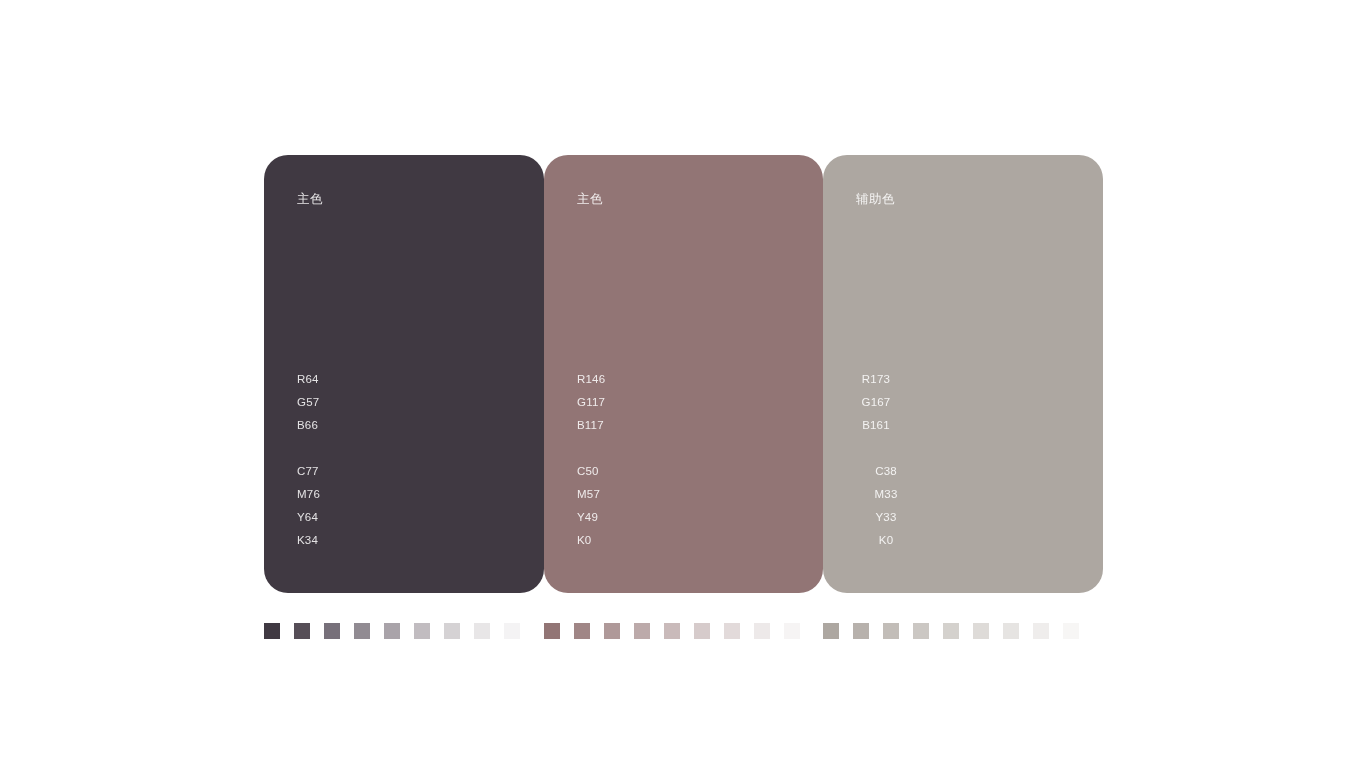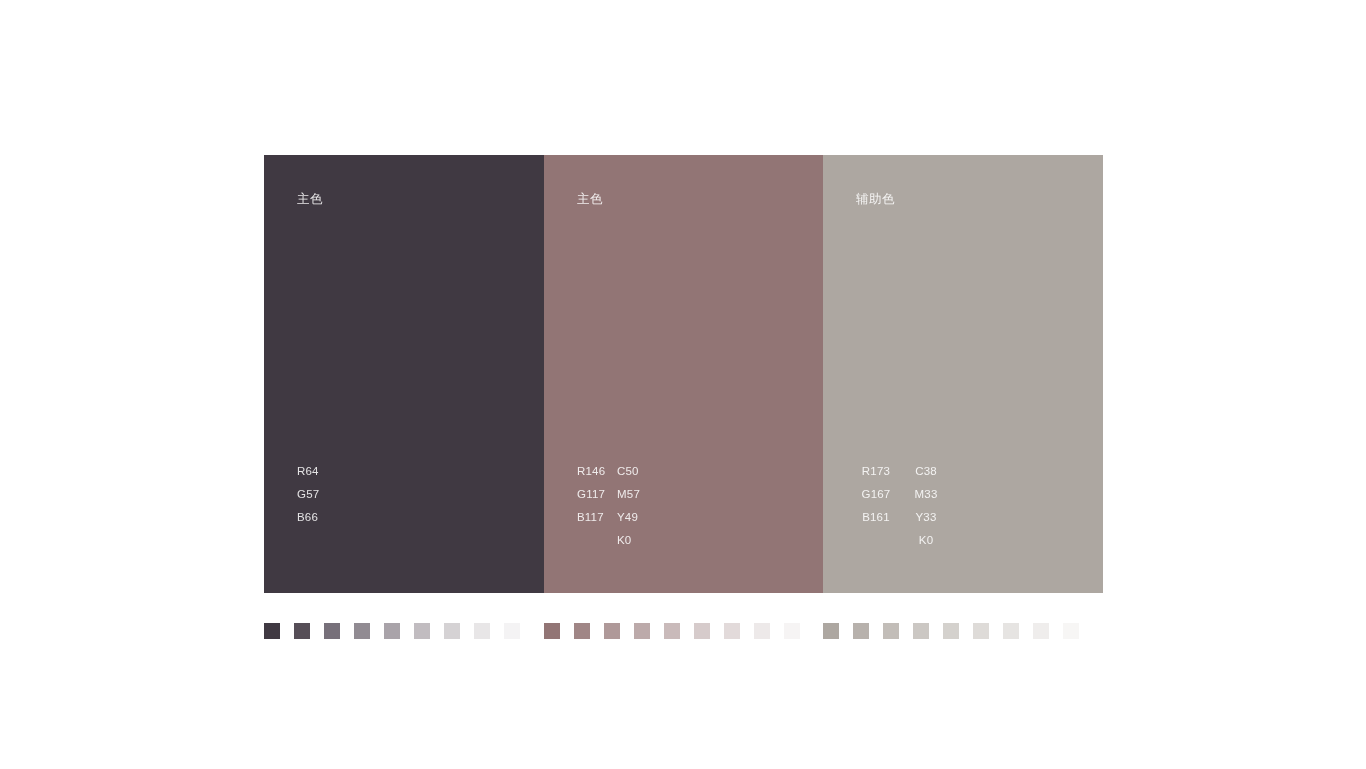--- a/index.html
+++ b/index.html
@@ -22,20 +22,21 @@
     width: 839px;
     height: 438px;
     display: flex;
     flex-direction: row;
   }
 
   .color-panel {
     position: relative;
     height: 100%;
     box-sizing: border-box;
+    border-radius: 24px;
   }
   .panel-0 { width: 280px; }
   .panel-1 { width: 279px; }
   .panel-2 { width: 280px; text-align: center; }
 
   .panel-label {
     position: absolute;
     left: 33px;
     top: 38px;
     font-size: 12.5px;
@@ -43,21 +44,21 @@
     letter-spacing: 0.5px;
     color: rgba(255,255,255,0.88);
     white-space: nowrap;
   }
 
   .panel-values {
     position: absolute;
     left: 33px;
     bottom: 41px;
     display: flex;
-    flex-direction: row;
+    flex-direction: column;
     gap: 0px;
     color: rgba(255,255,255,0.86);
     font-size: 11.5px;
     line-height: 23px;
     letter-spacing: 0.2px;
   }
   .values-col {
     display: flex;
     flex-direction: column;
   }
@@ -100,20 +101,26 @@
 <div id="palette-board">
 
   <div class="color-panel panel-0" style="background: rgb(64, 57, 66);">
     <div class="panel-label">主色</div>
     <div class="panel-values">
       <div class="values-col rgb">
         <span class="value-line">R64</span>
         <span class="value-line">G57</span>
         <span class="value-line">B66</span>
         <span class="value-line blank">&nbsp;</span>
+      </div>
+      <div class="values-col cmyk">
+        <span class="value-line">C77</span>
+        <span class="value-line">M76</span>
+        <span class="value-line">Y64</span>
+        <span class="value-line">K34</span>
       </div>
     </div>
   </div>
 
   <div class="color-panel panel-1" style="background: rgb(146, 117, 117);">
     <div class="panel-label">主色</div>
     <div class="panel-values">
       <div class="values-col rgb">
         <span class="value-line">R146</span>
         <span class="value-line">G117</span>

